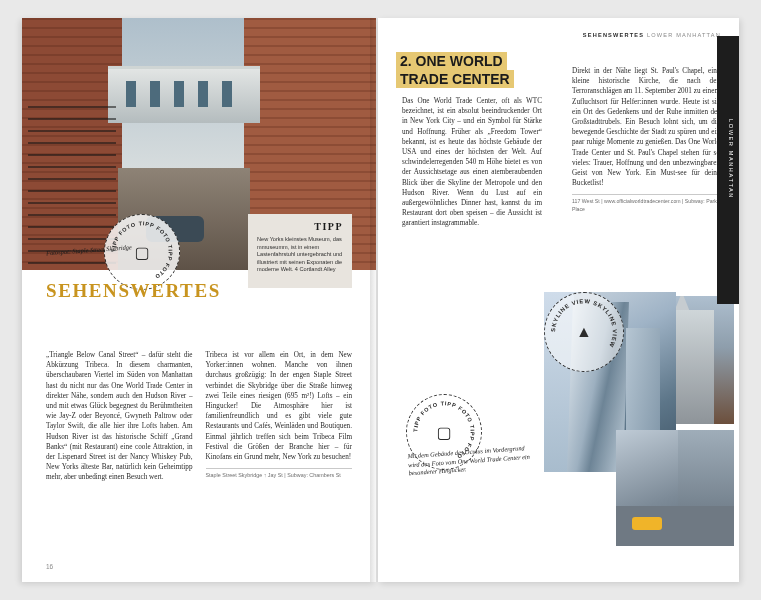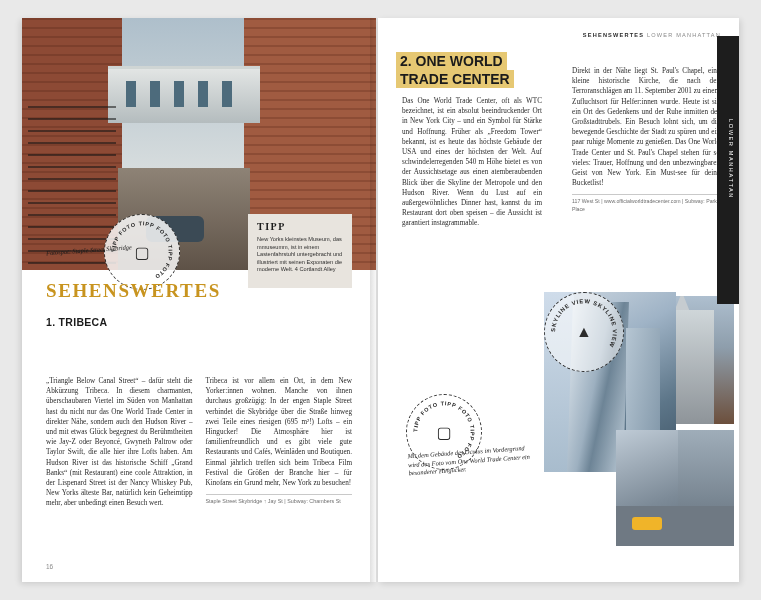--- a/index.html
+++ b/index.html
@@ -102,21 +102,21 @@
   .folio{
     position:absolute;left:24px;bottom:12px;font-size:6.5px;color:#8a8a8a;
   }
   
   .tipp-box{
     position:absolute;left:226px;top:196px;width:104px;height:74px;
     background:#e8e4de;padding:7px 9px;box-sizing:border-box;
   }
   .tipp-title{
     font-family:"Liberation Serif",serif;font-weight:bold;font-size:10px;
-    letter-spacing:1.5px;color:#1b1b1b;margin:0 0 4px 0;
+    letter-spacing:1.5px;color:#1b1b1b;margin:0 0 4px 0;text-align:right;
   }
   .tipp-text{font-size:5.6px;line-height:7.6px;color:#2e2e2e;margin:0;}
   
   .stamp{
     position:absolute;border-radius:50%;
     border:1px dashed #2c2c2c;
     display:flex;align-items:center;justify-content:center;
     background:rgba(255,255,255,.82);
   }
   .stamp .ring-txt{
@@ -205,21 +205,20 @@
 
     <div class="hand hand-left">Fotospot: Staple Street Skybridge</div>
 
     <div class="tipp-box">
       <div class="tipp-title">TIPP</div>
       <div class="tipp-text">New Yorks kleinstes Museum, das mmuseumm, ist in einem Lastenfahrstuhl untergebracht und illustriert mit seinen Exponaten die moderne Welt. 4 Cortlandt Alley</div>
     </div>
 
     <div class="left-body">
       <h1 class="sehenswertes">SEHENSWERTES</h1>
-      <div class="h-tribeca">1. TRIBECA</div>
       <div class="cols2">
         <p class="ptxt">„Triangle Below Canal Street“ – dafür steht die Abkürzung Tribeca. In diesem charmanten, überschaubaren Viertel im Süden von Manhattan hast du nicht nur das One World Trade Center in direkter Nähe, sondern auch den Hudson River – und mit etwas Glück begegnest du Berühmtheiten wie Jay-Z oder Beyoncé, Gwyneth Paltrow oder Taylor Swift, die alle hier ihre Lofts haben. Am Hudson River ist das historische Schiff „Grand Banks“ (mit Restaurant) eine coole Attraktion, in der Lispenard Street ist der Nancy Whiskey Pub, New Yorks älteste Bar, natürlich kein Geheimtipp mehr, aber unbedingt einen Besuch wert.</p>
         <p class="ptxt">Tribeca ist vor allem ein Ort, in dem New Yorker:innen wohnen. Manche von ihnen durchaus großzügig: In der engen Staple Street verbindet die Skybridge über die Straße hinweg zwei Teile eines riesigen (695 m²!) Lofts – ein Hingucker! Die Atmosphäre hier ist familienfreundlich und es gibt viele gute Restaurants und Cafés, Weinläden und Boutiquen. Einmal jährlich treffen sich beim Tribeca Film Festival die Größen der Branche hier – für Kinofans ein Grund mehr, New York zu besuchen!</p>
         <div class="info-line">Staple Street Skybridge ↑ Jay St | Subway: Chambers St</div>
       </div>
     </div>
 
     <div class="folio">16</div>
   </div>
 

